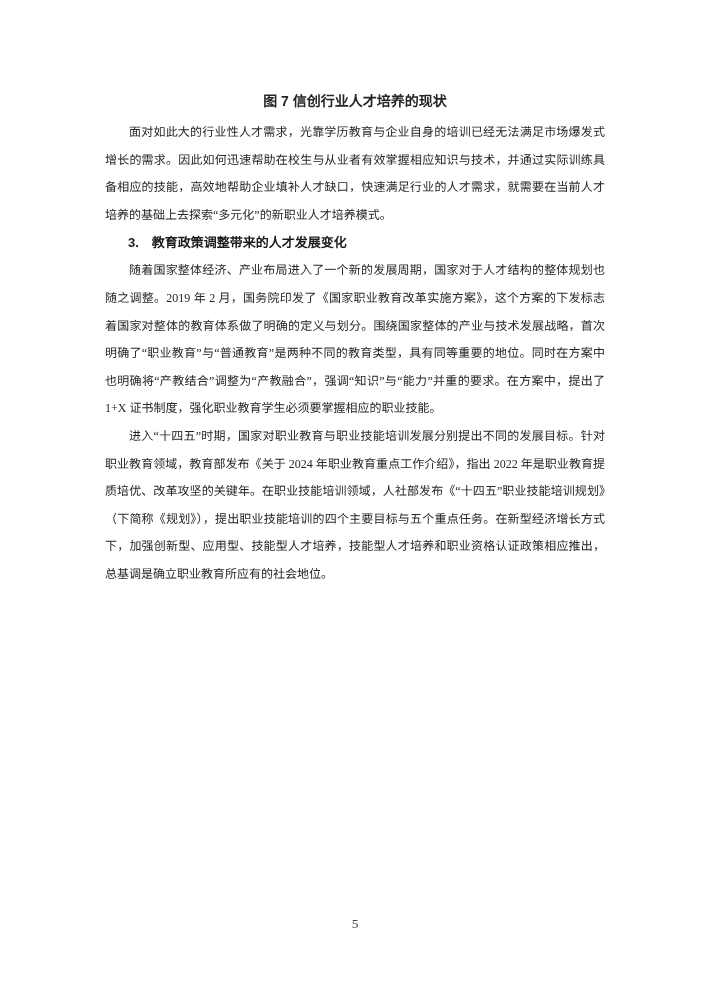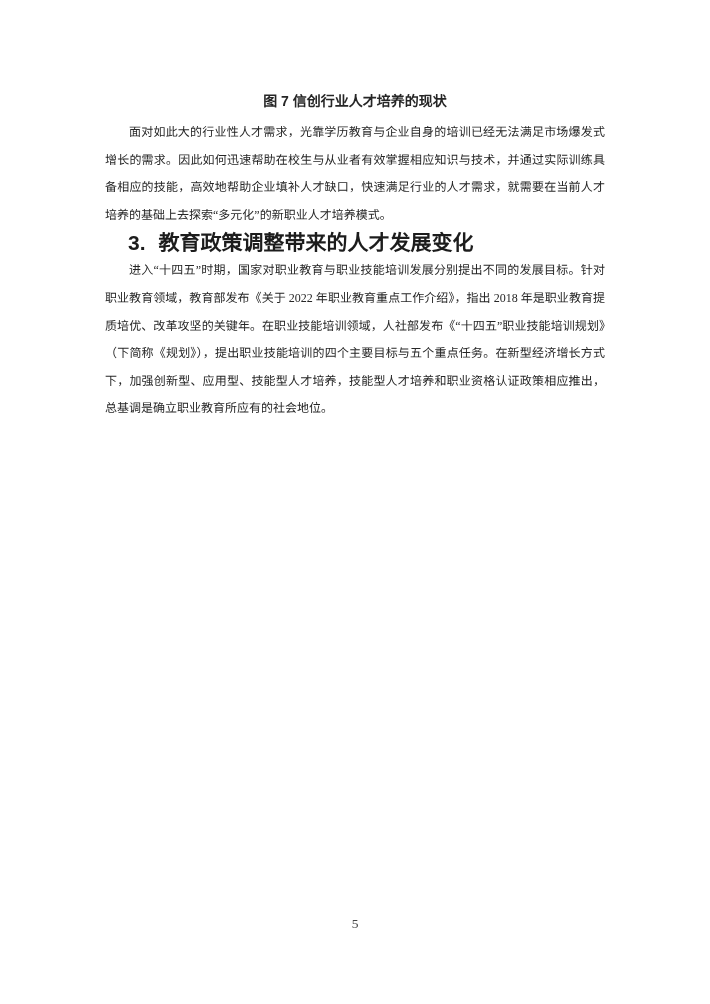--- a/index.html
+++ b/index.html
@@ -36,21 +36,21 @@
     font-size: 12px;
     line-height: 27.6px;
     text-align: justify;
     text-justify: inter-ideograph;
     text-indent: 2em;
     color: #262626;
   }
   .heading {
     font-family: "Liberation Sans", "DejaVu Sans", sans-serif;
     font-weight: 700;
-    font-size: 21px;
+    font-size: 13px;
     line-height: 28px;
     padding-left: 23px;
     color: #1c1c1c;
   }
   .heading .hnum {
     margin-right: 13px;
     letter-spacing: 0;
   }
   .page-number {
     position: absolute;
@@ -64,16 +64,17 @@
   }
 </style>
 </head>
 <body>
 
 <div class="page">
   <div class="content">
       <div class="caption">图 7 信创行业人才培养的现状</div>
       <p class="para">面对如此大的行业性人才需求，光靠学历教育与企业自身的培训已经无法满足市场爆发式增长的需求。因此如何迅速帮助在校生与从业者有效掌握相应知识与技术，并通过实际训练具备相应的技能，高效地帮助企业填补人才缺口，快速满足行业的人才需求，就需要在当前人才培养的基础上去探索“多元化”的新职业人才培养模式。</p>
       <div class="heading"><span class="hnum">3.</span><span>教育政策调整带来的人才发展变化</span></div>
-      <p class="para">进入“十四五”时期，国家对职业教育与职业技能培训发展分别提出不同的发展目标。针对职业教育领域，教育部发布《关于 2022 年职业教育重点工作介绍》，指出 2018 年是职业教育提质培优、改革攻坚的关键年。在职业技能培训领域，人社部发布《“十四五”职业技能培训规划》（下简称《规划》），提出职业技能培训的四个主要目标与五个重点任务。在新型经济增长方式下，加强创新型、应用型、技能型人才培养，技能型人才培养和职业资格认证政策相应推出，总基调是确立职业教育所应有的社会地位。</p>
+      <p class="para">随着国家整体经济、产业布局进入了一个新的发展周期，国家对于人才结构的整体规划也随之调整。2019 年 2 月，国务院印发了《国家职业教育改革实施方案》，这个方案的下发标志着国家对整体的教育体系做了明确的定义与划分。围绕国家整体的产业与技术发展战略，首次明确了“职业教育”与“普通教育”是两种不同的教育类型，具有同等重要的地位。同时在方案中也明确将“产教结合”调整为“产教融合”，强调“知识”与“能力”并重的要求。在方案中，提出了 1+X 证书制度，强化职业教育学生必须要掌握相应的职业技能。</p>
+      <p class="para">进入“十四五”时期，国家对职业教育与职业技能培训发展分别提出不同的发展目标。针对职业教育领域，教育部发布《关于 2024 年职业教育重点工作介绍》，指出 2022 年是职业教育提质培优、改革攻坚的关键年。在职业技能培训领域，人社部发布《“十四五”职业技能培训规划》（下简称《规划》），提出职业技能培训的四个主要目标与五个重点任务。在新型经济增长方式下，加强创新型、应用型、技能型人才培养，技能型人才培养和职业资格认证政策相应推出，总基调是确立职业教育所应有的社会地位。</p>
     </div>
   <div class="page-number">5</div>
 </div>
 
 </body></html>

